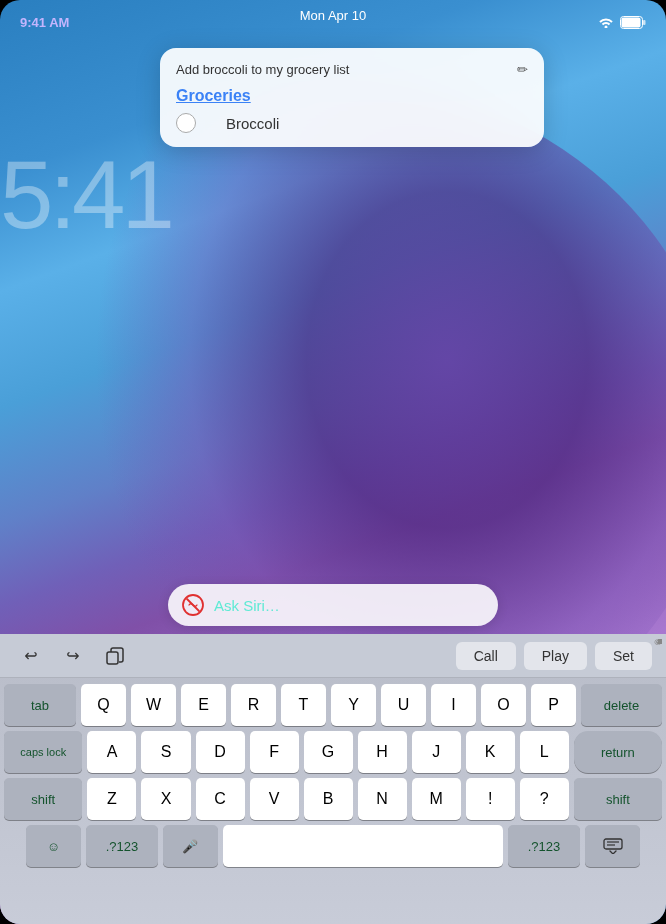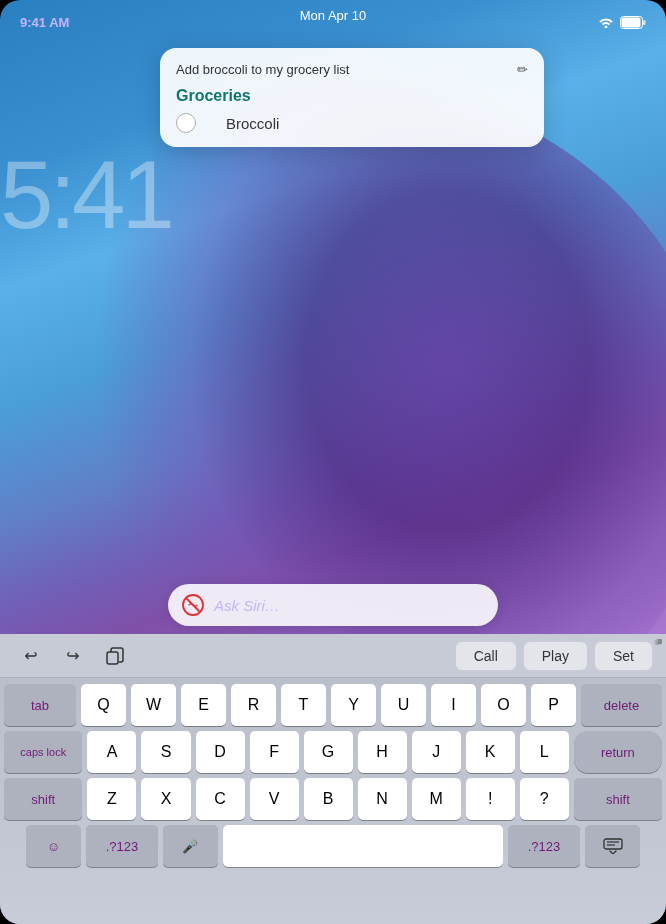--- a/index.html
+++ b/index.html
@@ -116,22 +116,23 @@
     }
 
     #edit-icon {
       color: #555;
       font-size: 13px;
     }
 
     #reminder-list-title {
       font-size: 16px;
       font-weight: 700;
-      color: #0f766e;
+      color: #3b82f6;
       margin-bottom: 8px;
+      text-decoration: underline;
     }
 
     #reminder-item {
       display: flex;
       align-items: center;
       gap: 10px;
     }
 
     #reminder-checkbox {
       width: 20px;
@@ -182,22 +183,21 @@
     }
 
     #siri-icon {
       width: 22px;
       height: 22px;
       flex-shrink: 0;
     }
 
     #siri-text {
       font-size: 15px;
-      color: #c4b5fd;
-      font-style: italic;
+      color: #5eead4;
     }
 
     
     #keyboard-container {
       position: absolute;
       bottom: 0;
       left: 0;
       right: 0;
       height: 290px;
       background: linear-gradient(180deg, #b8bcc8 0%, #c8ccd8 100%);
@@ -268,21 +268,21 @@
       box-shadow: 0 1px 0 rgba(0,0,0,0.35);
       min-width: 42px;
       flex: 1;
       max-width: 52px;
       user-select: none;
     }
 
     .key-special {
       background: #adb2be;
       font-size: 13px;
-      color: #701a75;
+      color: #14532d;
       font-weight: 500;
     }
 
     .key-wide {
       min-width: 70px;
       max-width: 90px;
       flex: 1.6;
     }
 
     .key-delete {

